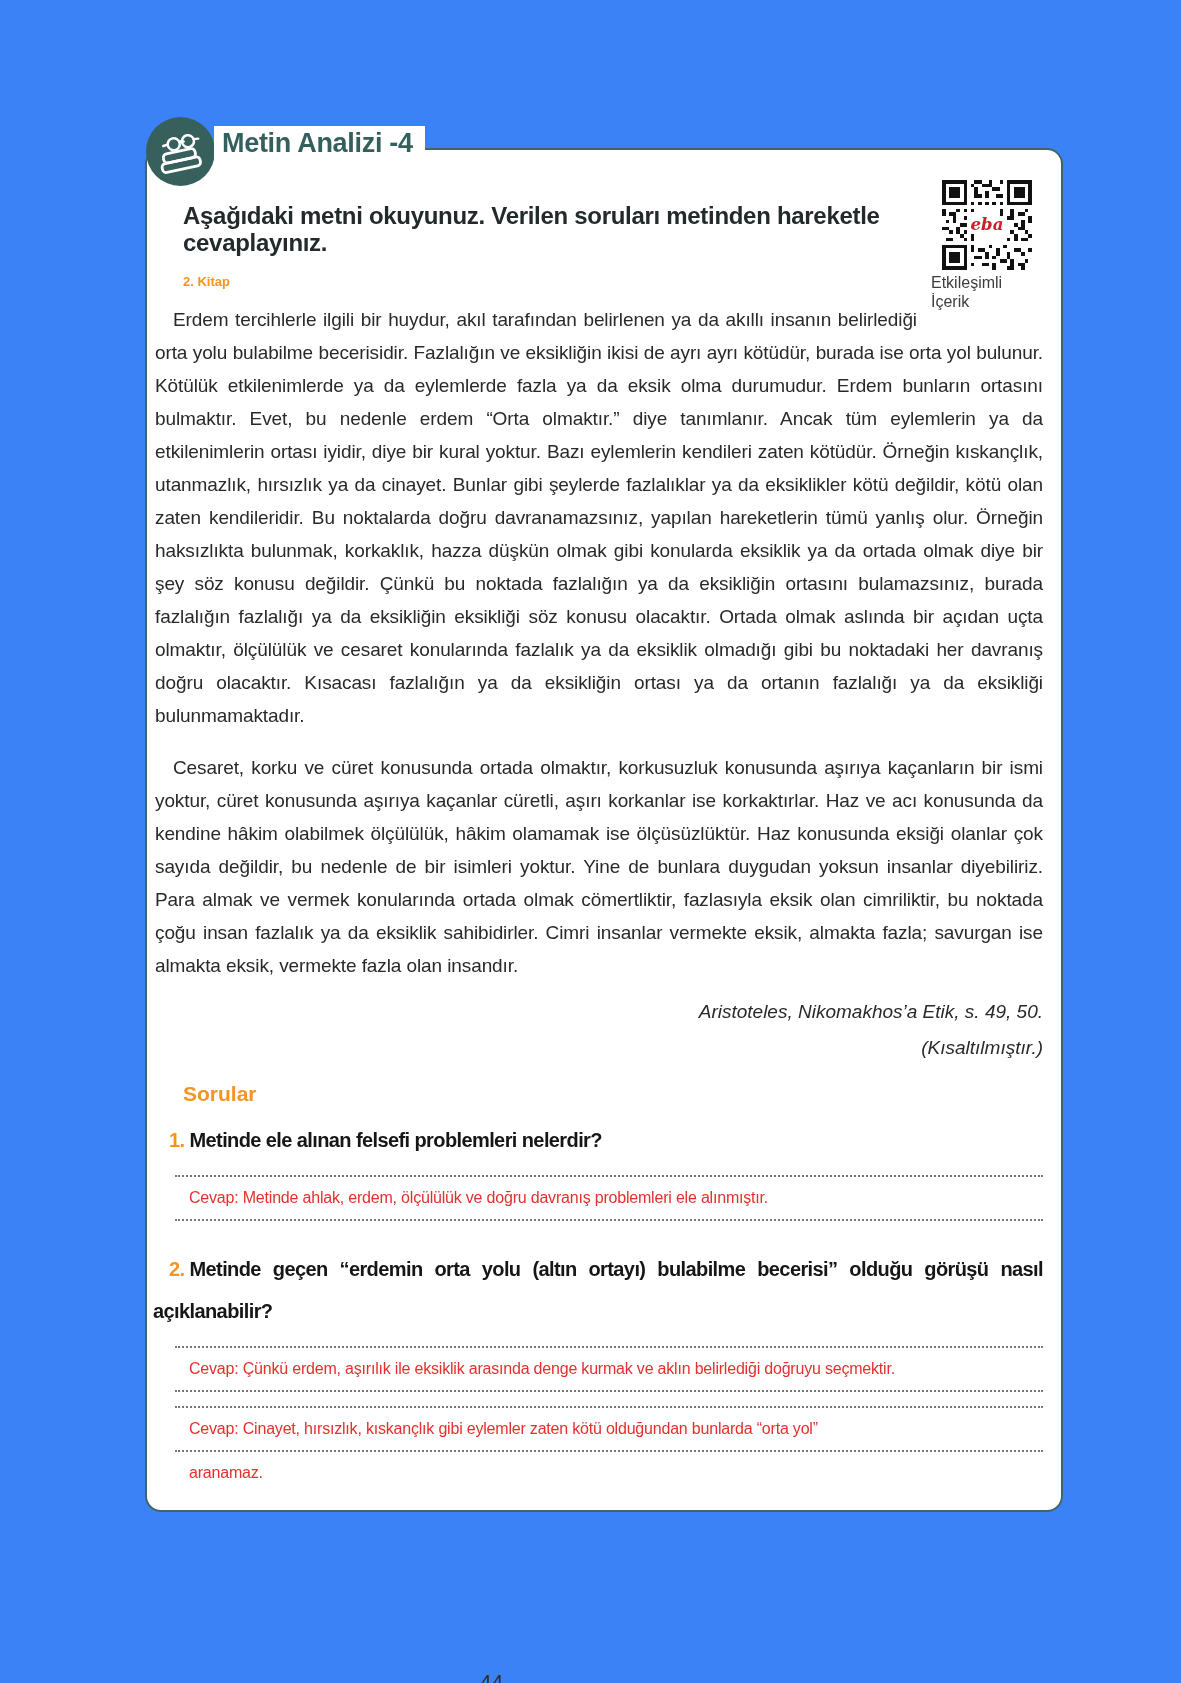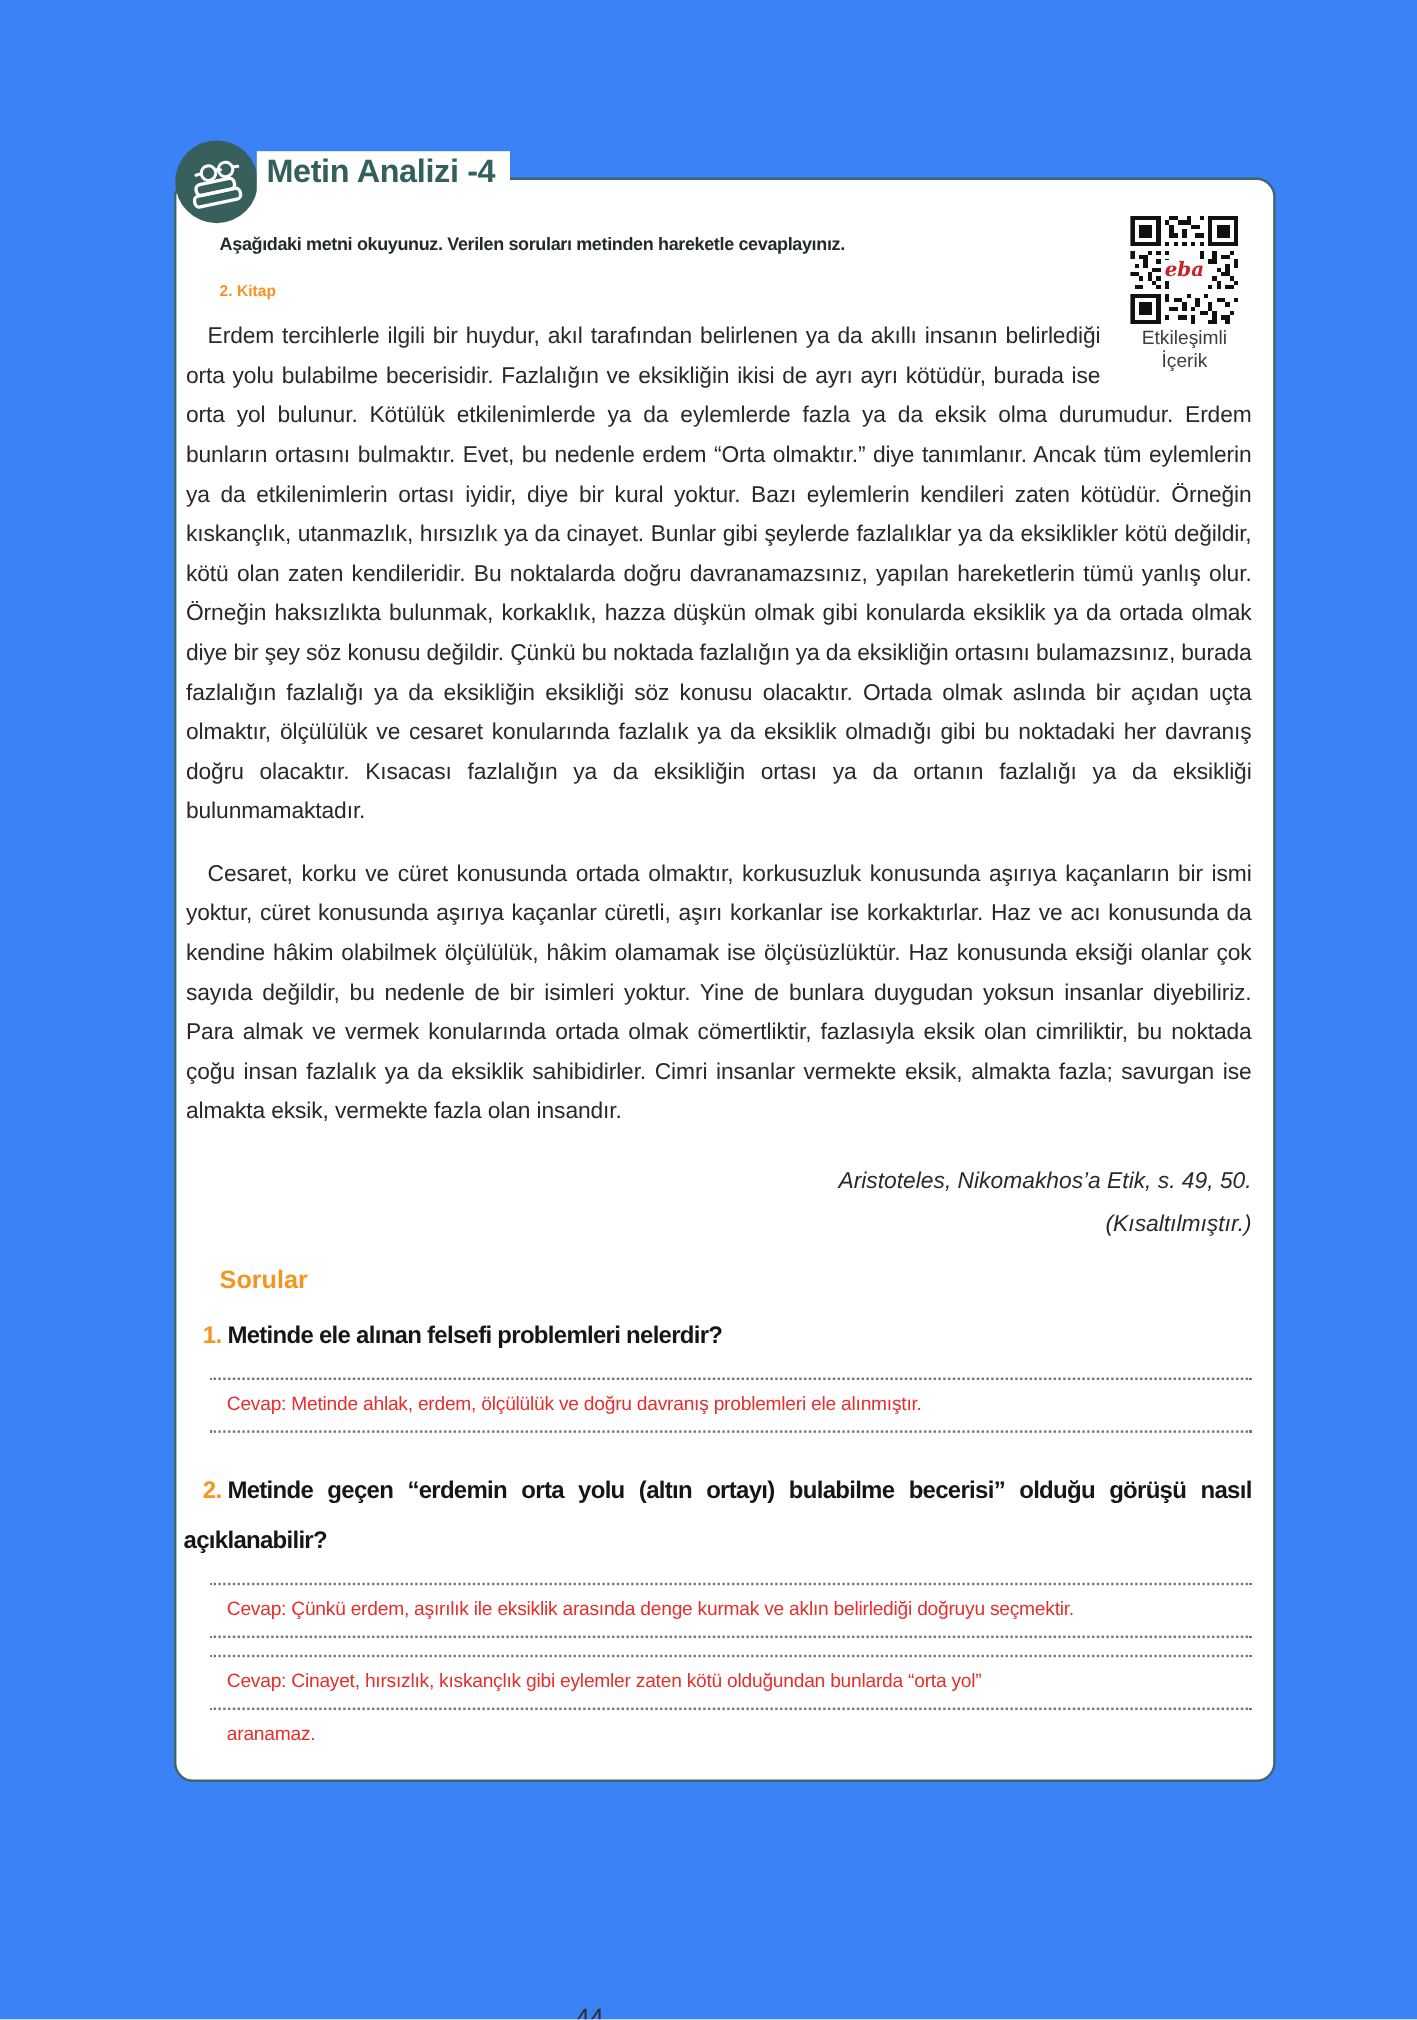--- a/index.html
+++ b/index.html
@@ -12,33 +12,33 @@
   .content{padding:36px 18px 16px 8px;}
 
   
   .header-circle{position:absolute;left:146px;top:117px;width:69px;height:69px;border-radius:50%;
                  background:#37605d;z-index:3;display:flex;align-items:center;justify-content:center;}
   .header-title{position:absolute;left:214px;top:126px;z-index:3;background:#fff;
                 padding:2px 12px 4px 8px;font-size:27px;font-weight:bold;color:#33605d;
                 letter-spacing:-0.3px;}
 
   
-  .qr-box{float:right;width:112px;margin:-6px 0 6px 14px;text-align:center;}
+  .qr-box{float:right;width:112px;margin:-6px 0 6px 14px;text-align:left;}
   .qr-box svg{display:block;margin:0 auto;}
   .qr-caption{font-size:16px;line-height:19px;color:#3d3d3d;margin-top:3px;}
 
-  .instruction{margin:4px 0 0 28px;font-size:15px;line-height:27px;font-weight:bold;color:#232a2c;
+  .instruction{margin:16px 0 0 28px;font-size:24px;line-height:27px;font-weight:bold;color:#232a2c;
                letter-spacing:-0.3px;}
   .kitap{margin:18px 0 0 28px;font-size:13px;font-weight:bold;color:#f5941f;}
 
   .para{margin:14px 0 0 0;font-size:19px;line-height:33px;text-align:justify;
         text-indent:18px;color:#2b2828;letter-spacing:-0.1px;}
   .para2{margin-top:19px;}
 
-  .attribution{margin-top:24px;text-align:right;font-style:italic;font-size:19px;
+  .attribution{margin-top:12px;text-align:right;font-style:italic;font-size:19px;
                line-height:36px;color:#2b2828;}
 
   .sorular{margin:16px 0 0 28px;font-size:21px;font-weight:bold;color:#f5941f;}
 
   .q-text{margin:13px 0 0 -2px;font-size:20px;line-height:42px;font-weight:bold;
           color:#161616;text-align:justify;text-indent:16px;letter-spacing:-0.6px;}
   .q-num{color:#f5941f;margin-right:5px;}
   .q2{margin-top:27px;} .q3{margin-top:29px;}
 
   .answer{margin:14px 0 0 20px;border-top:2px dotted #767676;}

